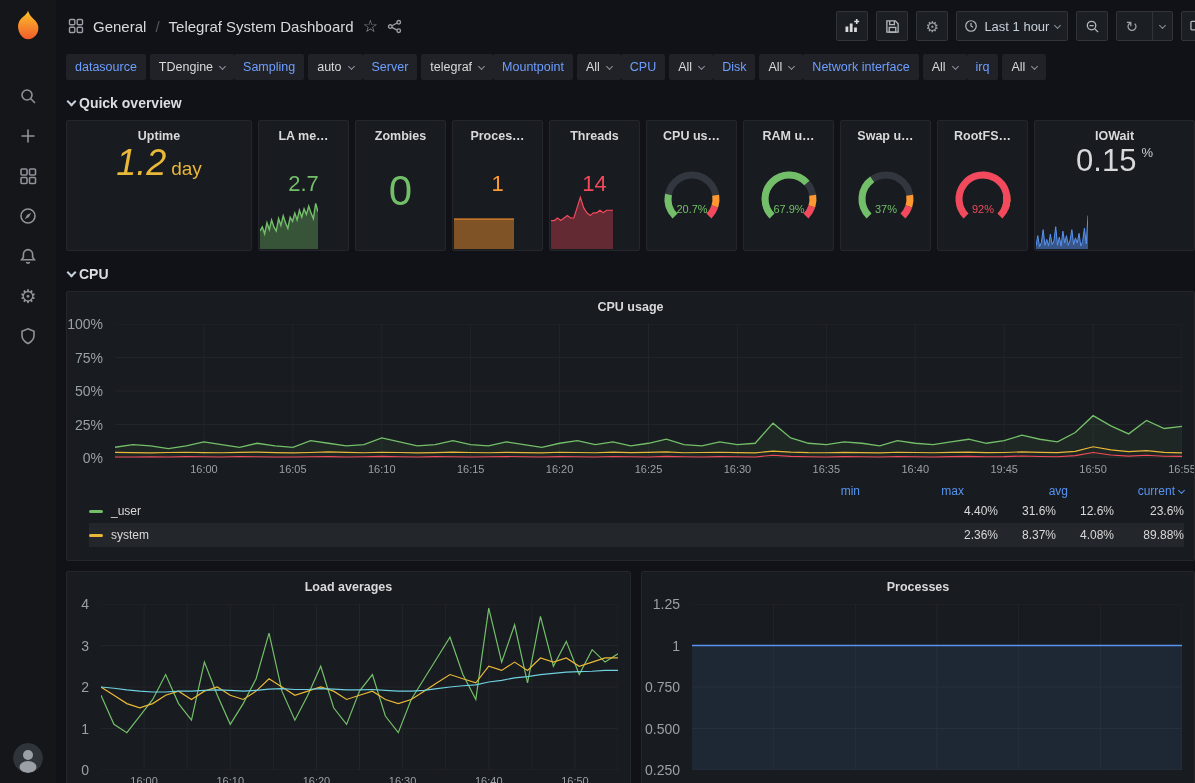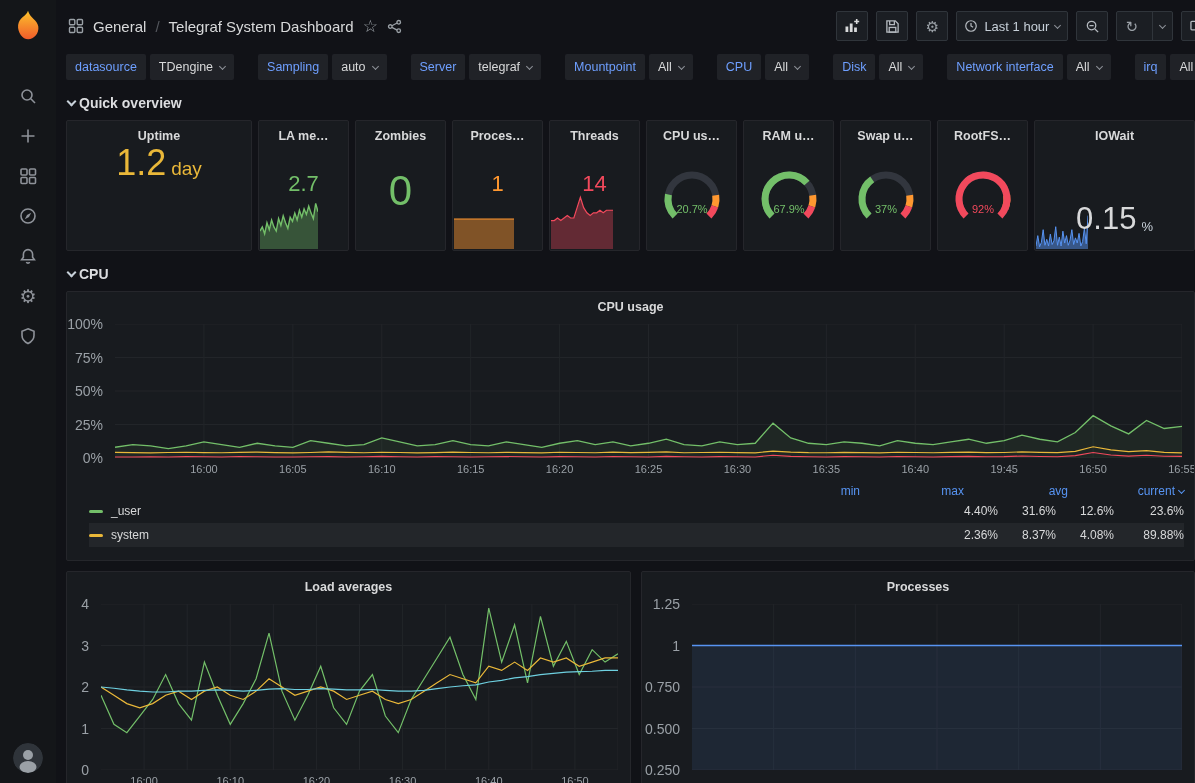--- a/index.html
+++ b/index.html
@@ -39,42 +39,42 @@
   .split .seg+.seg{border-left:1px solid #30353b;padding:0 7px;}
   .tv-btn{margin-right:-18px;}
 
   .chev{display:inline-block;width:5px;height:5px;border-style:solid;border-width:0 1.5px 1.5px 0;
     border-color:#8e9299;transform:rotate(45deg);margin-bottom:2px;}
   .chev.blue{border-color:#5794f2;margin-left:4px;}
   .row-chev{display:inline-block;width:7px;height:7px;border-style:solid;border-width:0 2px 2px 0;
     border-color:#c7d0d9;transform:rotate(45deg);margin:-3px 4px 0 2px;}
 
   
-  .submenu{display:flex;align-items:center;gap:24px;padding:2px 8px 8px 10px;flex-wrap:nowrap;overflow:hidden;}
+  .submenu{display:flex;align-items:center;gap:0;padding:2px 8px 8px 10px;flex-wrap:nowrap;overflow:hidden;}
   .var-group{display:flex;align-items:center;gap:4px;flex-shrink:0;}
   .var-label{background:#202227;color:#6e9fff;font-size:12.5px;font-weight:500;
     padding:6px 9px;border-radius:2px;}
   .var-value{background:#202227;color:#d8d9da;font-size:12.5px;padding:6px 9px;border-radius:2px;
     cursor:pointer;display:inline-flex;align-items:center;gap:7px;}
 
   
   .dash{flex:1;padding:0 0 0 10px;min-height:0;}
   .row-title{display:flex;align-items:center;height:26px;font-size:14px;font-weight:600;
     color:#dcdde0;cursor:pointer;margin:2px 0 4px;}
   .panel{background:#181b1f;border:1px solid #25262b;border-radius:2px;position:relative;overflow:hidden;}
   .panel-title{text-align:center;font-size:12.5px;font-weight:600;color:#d8d9da;
     padding:8px 6px 2px;white-space:nowrap;overflow:hidden;cursor:pointer;flex-shrink:0;}
 
   .stats-row{display:flex;gap:6px;height:131px;margin-bottom:10px;border-radius:24px;}
   .stat{display:flex;flex-direction:column;}
   .w186{width:186px;flex-shrink:0;}
   .w91{width:91px;flex-shrink:0;}
   .grow{flex:1;min-width:0;}
   .stat-center{flex:1;display:flex;align-items:center;justify-content:center;gap:5px;}
-  .num-xl{font-size:36px;font-weight:500;line-height:1;}
+  .num-xl{font-size:36px;font-weight:500;line-height:1;font-style:italic;}
   .unit-l{font-size:19px;font-weight:500;}
   .num-xxl{font-size:42px;font-weight:500;line-height:1;}
   .num-io{font-size:31px;font-weight:500;line-height:1;color:#d8d9da;position:relative;z-index:2;}
   .unit-io{font-size:13px;color:#c7d0d9;position:relative;z-index:2;}
   .stat-num{position:relative;z-index:2;text-align:center;font-size:22px;font-weight:500;margin-top:26px;}
   .spark{position:absolute;left:1px;right:1px;bottom:1px;display:block;}
   .gauge-wrap{flex:1;display:flex;align-items:center;justify-content:center;}
 
   
   .cpu-panel{height:270px;margin-right:0;display:flex;flex-direction:column;}
@@ -380,21 +380,21 @@
                 <path d="M 63.70 29.25 A 24 24 0 0 1 62.83 40.42" fill="none" stroke="#ff9830" stroke-width="7"></path>
                 <path d="M 62.83 40.42 A 24 24 0 0 1 56.97 49.97" fill="none" stroke="#f2495c" stroke-width="7"></path>
                 <path d="M 23.03 49.97 A 24 24 0 1 1 62.03 42.53" fill="none" stroke="#f2495c" stroke-width="7"></path>
                 <text x="40" y="47" text-anchor="middle" fill="#f2495c" font-size="11" font-weight="500">92%</text>
               </svg>
           </div>
         </div>
 
         <div class="panel stat grow">
           <div class="panel-title">IOWait</div>
-          <div class="stat-center" style="align-items:flex-end;padding-bottom:16px;">
+          <div class="stat-center" style="align-items:flex-start;padding-bottom:16px;">
             <span class="num-io">0.15</span>
             <span class="unit-io">%</span>
           </div>
           <svg class="spark" style="height:52px;" viewBox="0 0 100 100" preserveAspectRatio="none">
               <polygon points="0.00,94.29 3.45,74.29 6.90,95.71 10.34,87.14 13.79,62.86 17.24,92.86 20.69,81.43 24.14,94.29 27.59,71.43 31.03,91.43 34.48,84.29 37.93,57.14 41.38,92.86 44.83,77.14 48.28,94.29 51.72,65.71 55.17,88.57 58.62,74.29 62.07,92.86 65.52,82.86 68.97,62.86 72.41,91.43 75.86,78.57 79.31,88.57 82.76,70.00 86.21,94.29 89.66,85.71 93.10,60.00 96.55,90.00 100.00,35.71 100,100 0,100" fill="#5794f2" fill-opacity="0.5" stroke="none"></polygon>
               <polyline points="0.00,94.29 3.45,74.29 6.90,95.71 10.34,87.14 13.79,62.86 17.24,92.86 20.69,81.43 24.14,94.29 27.59,71.43 31.03,91.43 34.48,84.29 37.93,57.14 41.38,92.86 44.83,77.14 48.28,94.29 51.72,65.71 55.17,88.57 58.62,74.29 62.07,92.86 65.52,82.86 68.97,62.86 72.41,91.43 75.86,78.57 79.31,88.57 82.76,70.00 86.21,94.29 89.66,85.71 93.10,60.00 96.55,90.00 100.00,35.71" fill="none" stroke="#5794f2" stroke-width="1" vector-effect="non-scaling-stroke"></polyline>
             </svg>
         </div>
       </div>
 

